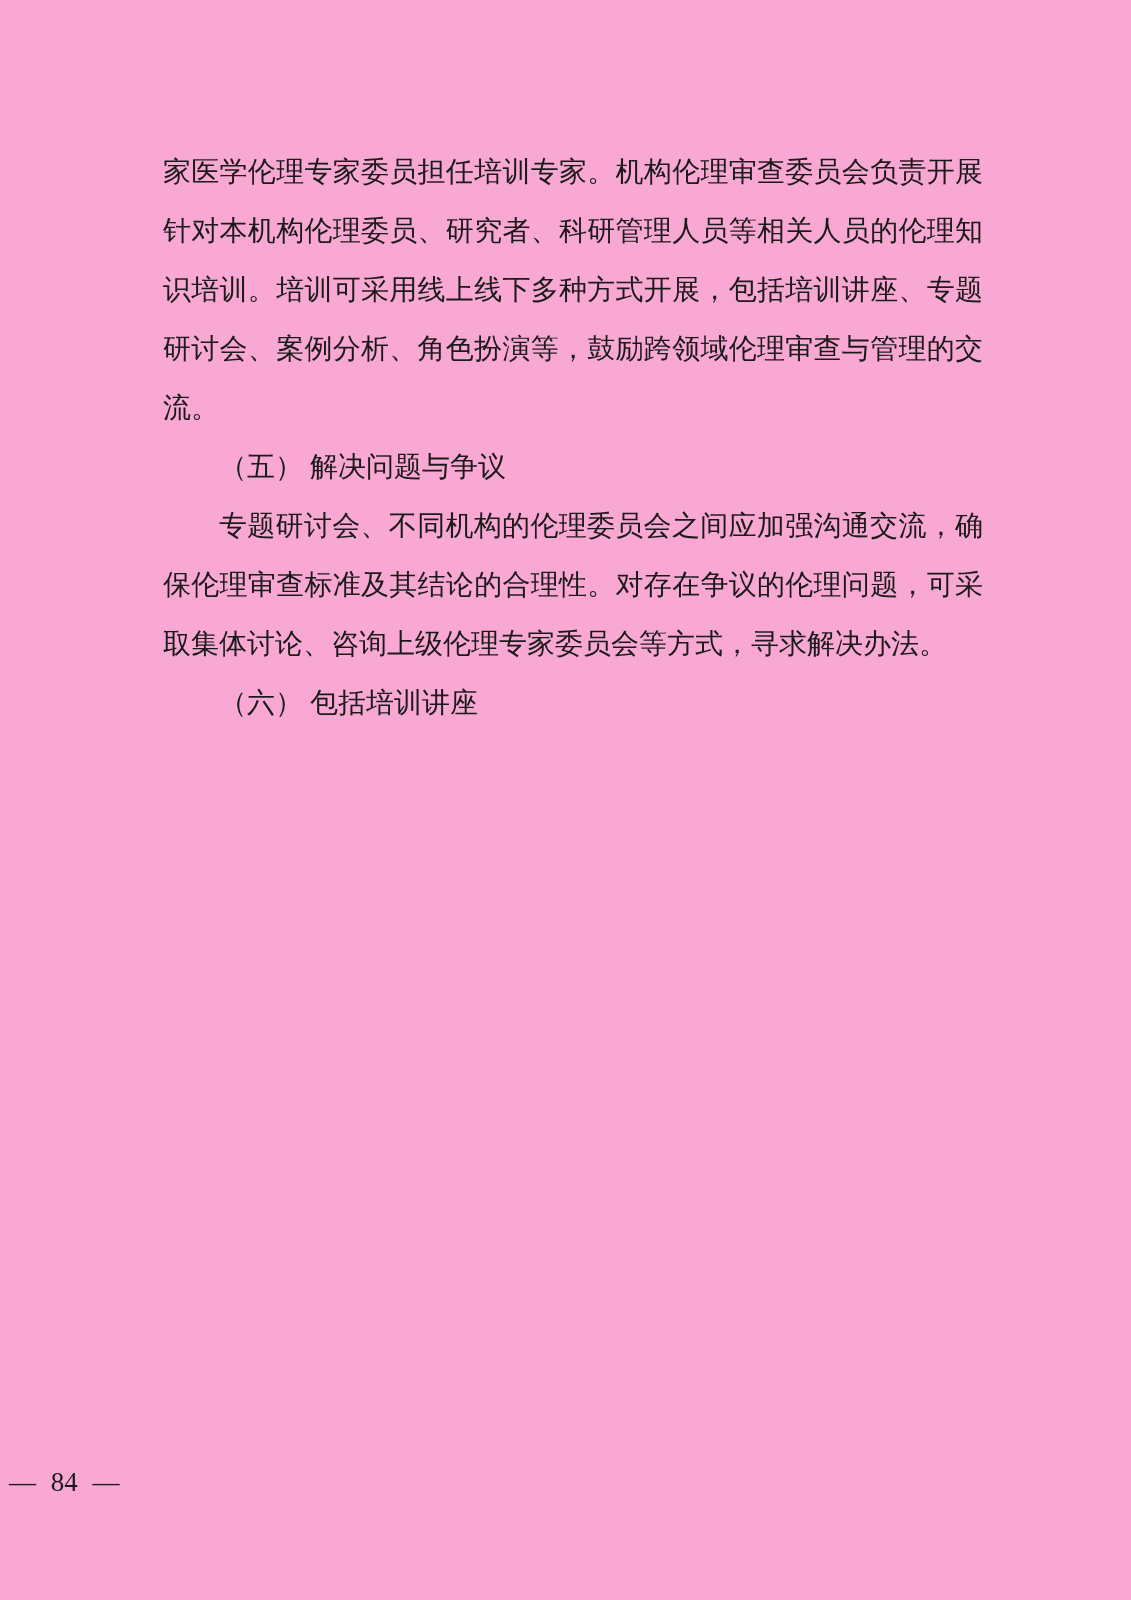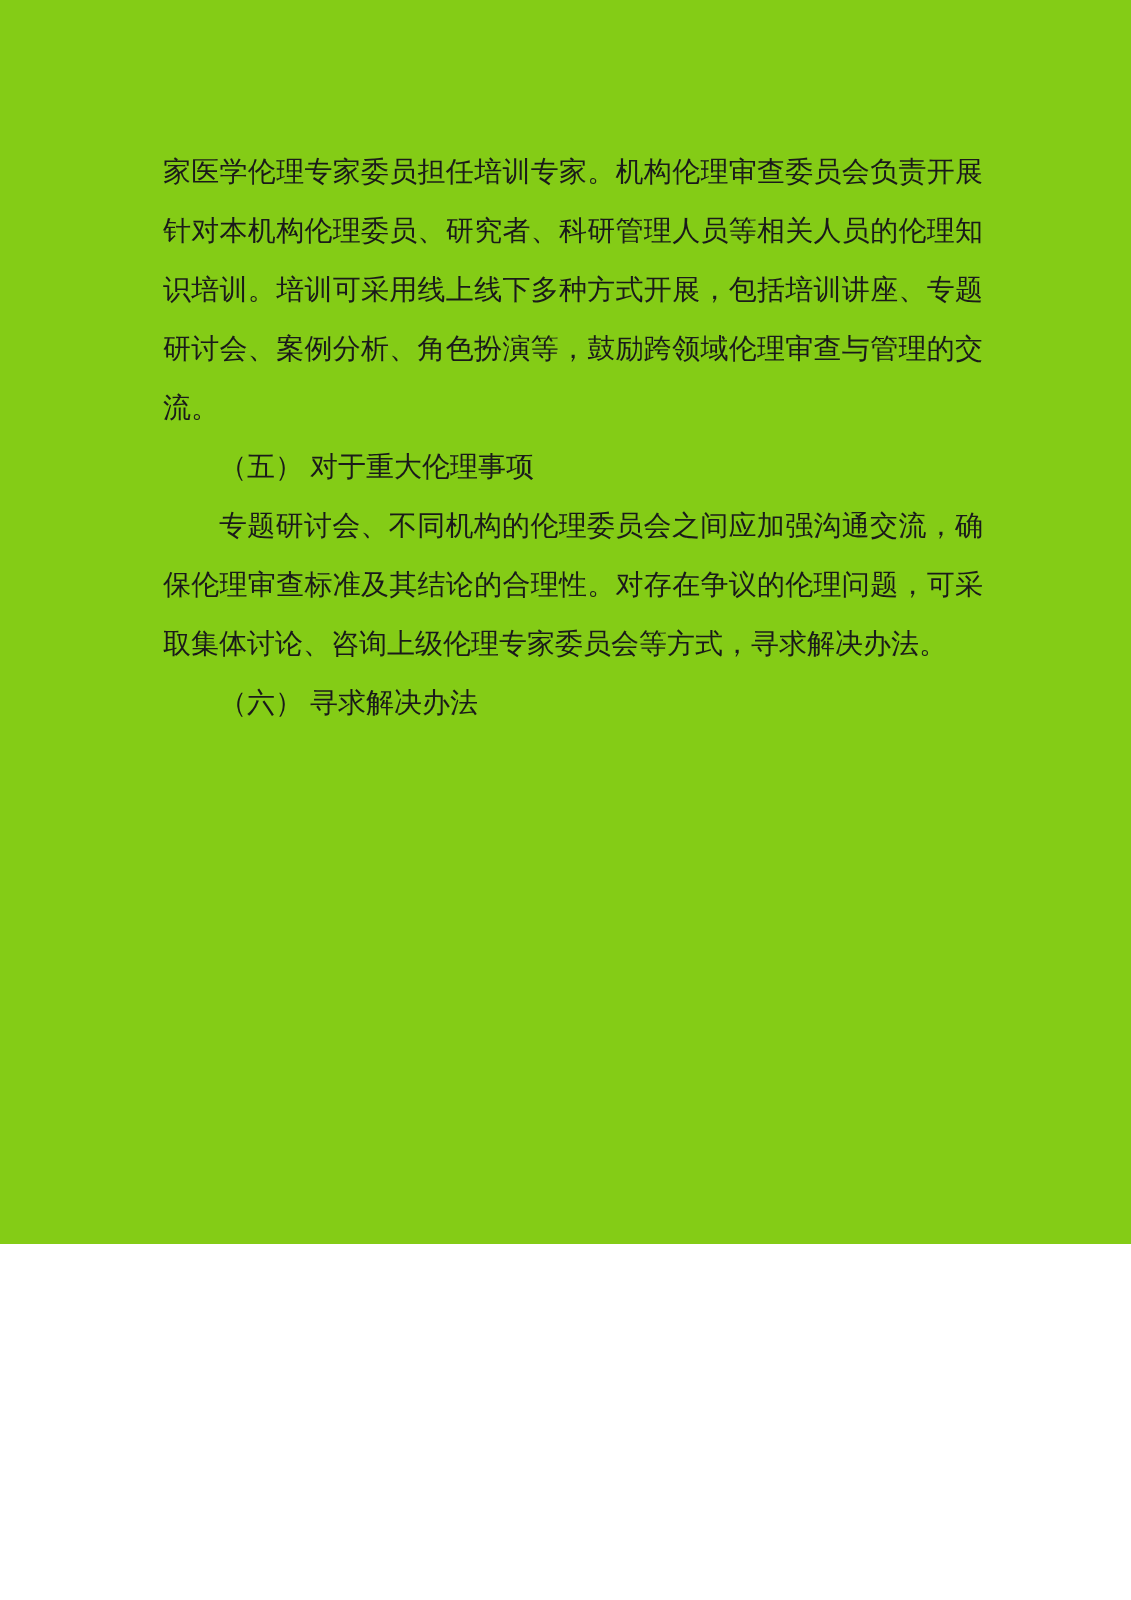--- a/index.html
+++ b/index.html
@@ -3,22 +3,22 @@
 <meta charset="utf-8">
 <style>
   html, body {
     margin: 0;
     padding: 0;
     background: #ffffff;
   }
   .page {
     position: relative;
     width: 1131px;
-    height: 1244px;
-    background: #84cc16;
+    height: 1600px;
+    background: #f9a8d4;
     overflow: hidden;
     font-family: "Liberation Serif", "DejaVu Serif", serif;
     color: #1a1a1a;
   }
   .content {
     position: absolute;
     left: 163px;
     top: 142px;
     width: 820px;
     font-size: 28px;
@@ -50,20 +50,20 @@
     word-spacing: 8px;
     padding-left: 9px;
   }
 </style>
 </head>
 <body>
 
 <div class="page">
   <div class="content">
     <p class="flush">家医学伦理专家委员担任培训专家。机构伦理审查委员会负责开展针对本机构伦理委员、研究者、科研管理人员等相关人员的伦理知识培训。培训可采用线上线下多种方式开展，包括培训讲座、专题研讨会、案例分析、角色扮演等，鼓励跨领域伦理审查与管理的交流。</p>
-    <p class="heading">（五） 对于重大伦理事项</p>
+    <p class="heading">（五） 解决问题与争议</p>
     <p>专题研讨会、不同机构的伦理委员会之间应加强沟通交流，确保伦理审查标准及其结论的合理性。对存在争议的伦理问题，可采取集体讨论、咨询上级伦理专家委员会等方式，寻求解决办法。</p>
-    <p class="heading">（六） 寻求解决办法</p>
+    <p class="heading">（六） 包括培训讲座</p>
   </div>
   <div class="footer">
     <span>— 84 —</span>
   </div>
 </div>
 
 </body></html>

